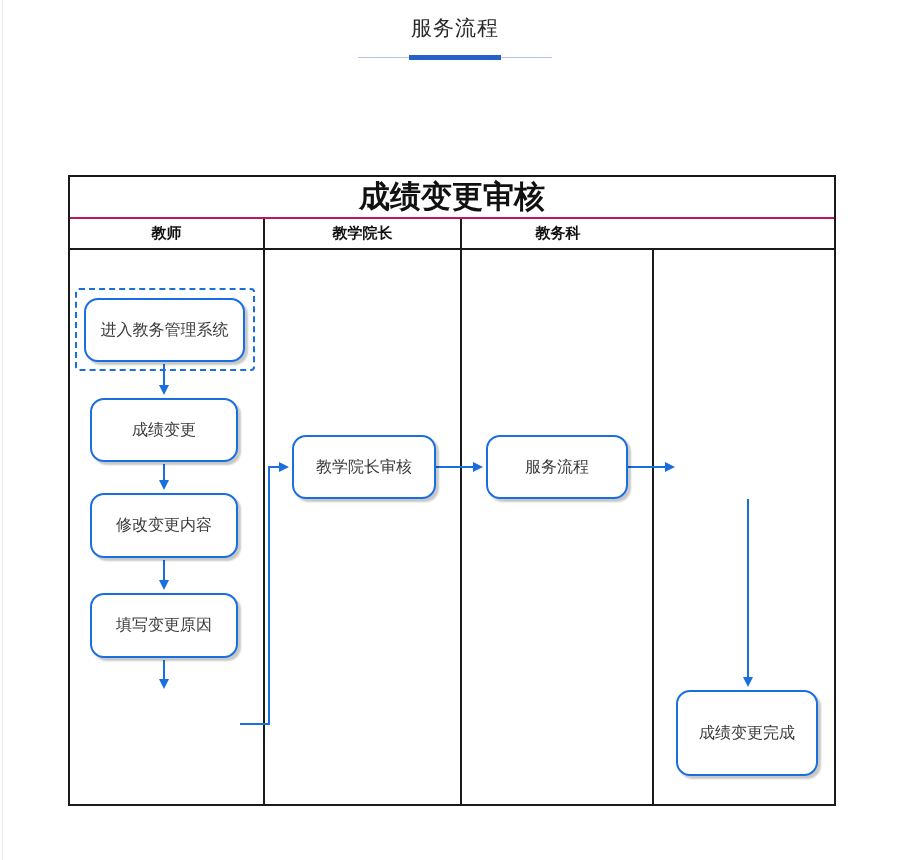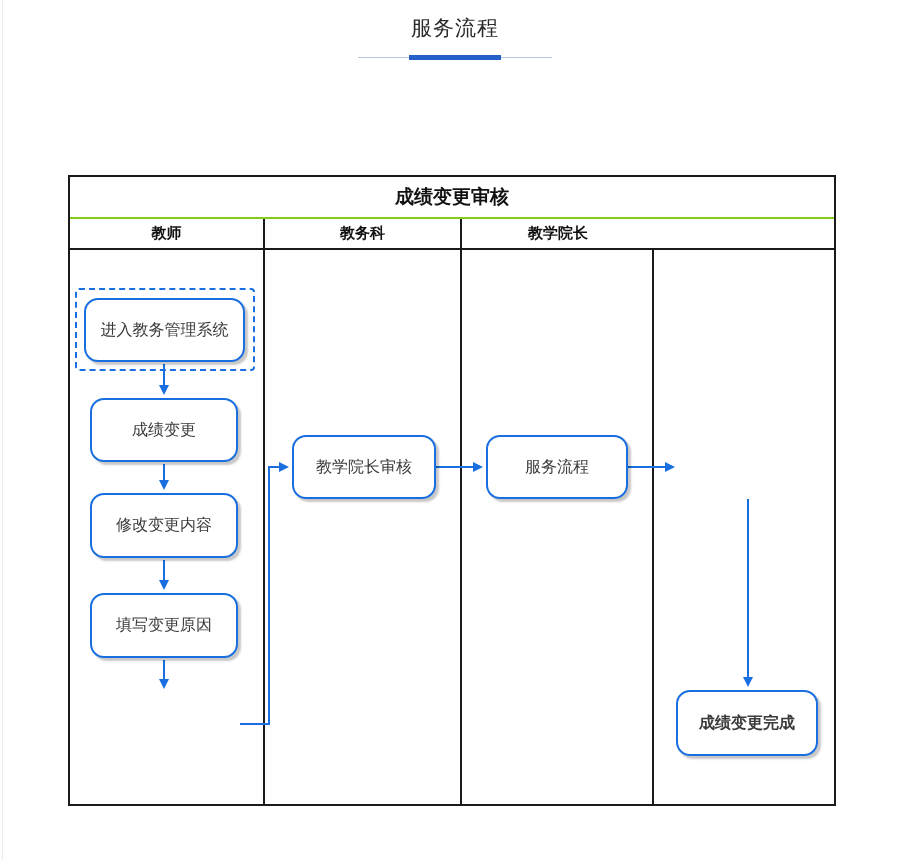--- a/index.html
+++ b/index.html
@@ -69,24 +69,24 @@
     width: 768px;
     height: 631px;
     box-sizing: border-box;
     border: 2px solid #1a1a1a;
     background: #ffffff;
   }
   .fc-title-row {
     height: 40px;
     line-height: 40px;
     text-align: center;
-    font-size: 19px;
+    font-size: 31px;
     font-weight: bold;
     color: #111111;
-    border-bottom: 2px solid #84cc16;
+    border-bottom: 2px solid #be185d;
   }
   .fc-header-row {
     display: grid;
     grid-template-columns: 195px 197px 192px 180px;
     height: 29px;
     border-bottom: 2px solid #1a1a1a;
     text-align: right;
   }
   .fc-header-cell {
     box-sizing: border-box;
@@ -140,21 +140,21 @@
     background: transparent;
   }
   .n-enter    { left: 16px;  top: 123px; width: 161px; height: 64px; }
   .n-change   { left: 22px;  top: 223px; width: 148px; height: 64px; }
   .n-modify   { left: 22px;  top: 318px; width: 148px; height: 65px; }
   .n-reason   { left: 22px;  top: 418px; width: 148px; height: 65px; }
   .n-submit   { left: 22px;  top: 517px; width: 150px; height: 63px; }
   .n-dean     { left: 224px; top: 260px; width: 144px; height: 64px; }
   .n-section  { left: 418px; top: 260px; width: 142px; height: 64px; }
   .n-director { left: 610px; top: 260px; width: 140px; height: 64px; }
-  .n-done     { left: 608px; top: 515px; width: 142px; height: 66px; font-weight: bold; }
+  .n-done     { left: 608px; top: 515px; width: 142px; height: 86px; }
   .g-enter    { left: 7px;   top: 113px; width: 180px; height: 83px; }
 </style>
 </head>
 <body>
 
 <div class="page">
 
   <div class="edge-line"></div>
 
   <div class="page-header">
@@ -164,22 +164,22 @@
     <span class="thin"></span>
     <span class="thick"></span>
   </div>
 
   <div class="flowchart">
 
     <div class="fc-title-row">成绩变更审核</div>
 
     <div class="fc-header-row">
       <div class="fc-header-cell">教师</div>
+      <div class="fc-header-cell">教学院长</div>
       <div class="fc-header-cell">教务科</div>
-      <div class="fc-header-cell">教学院长</div>
     </div>
 
     <div class="fc-body">
       <div class="fc-lane"></div>
       <div class="fc-lane"></div>
       <div class="fc-lane"></div>
       <div class="fc-lane"></div>
     </div>
 
     <div class="fc-overlay">

